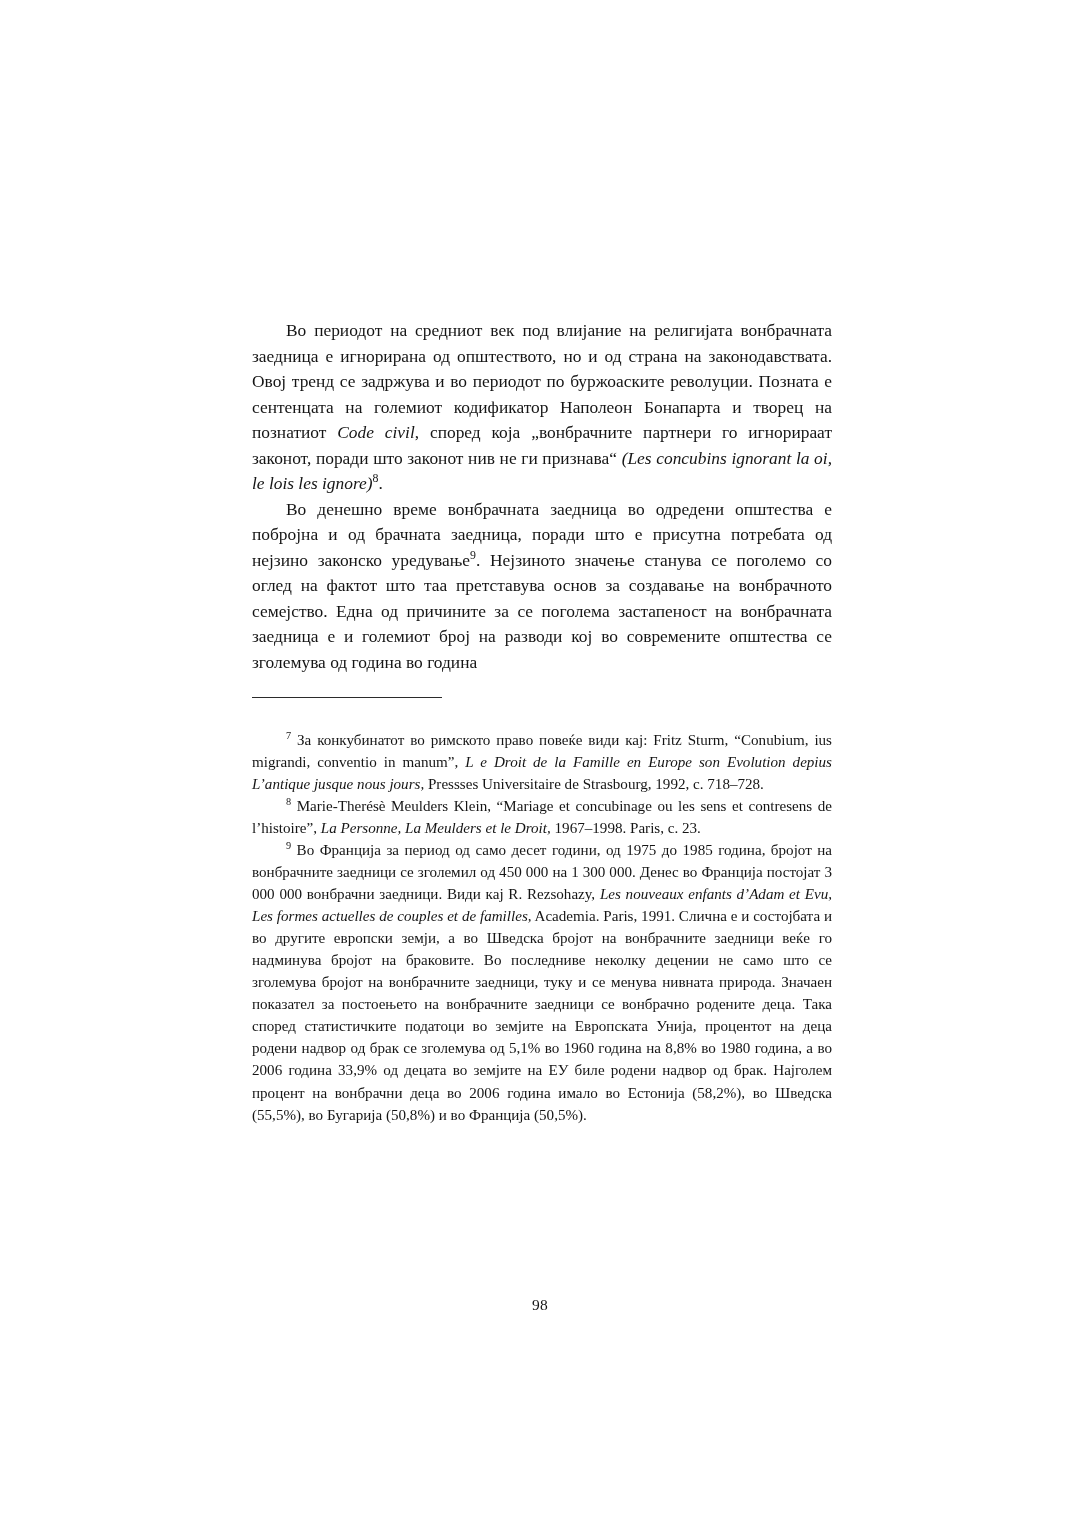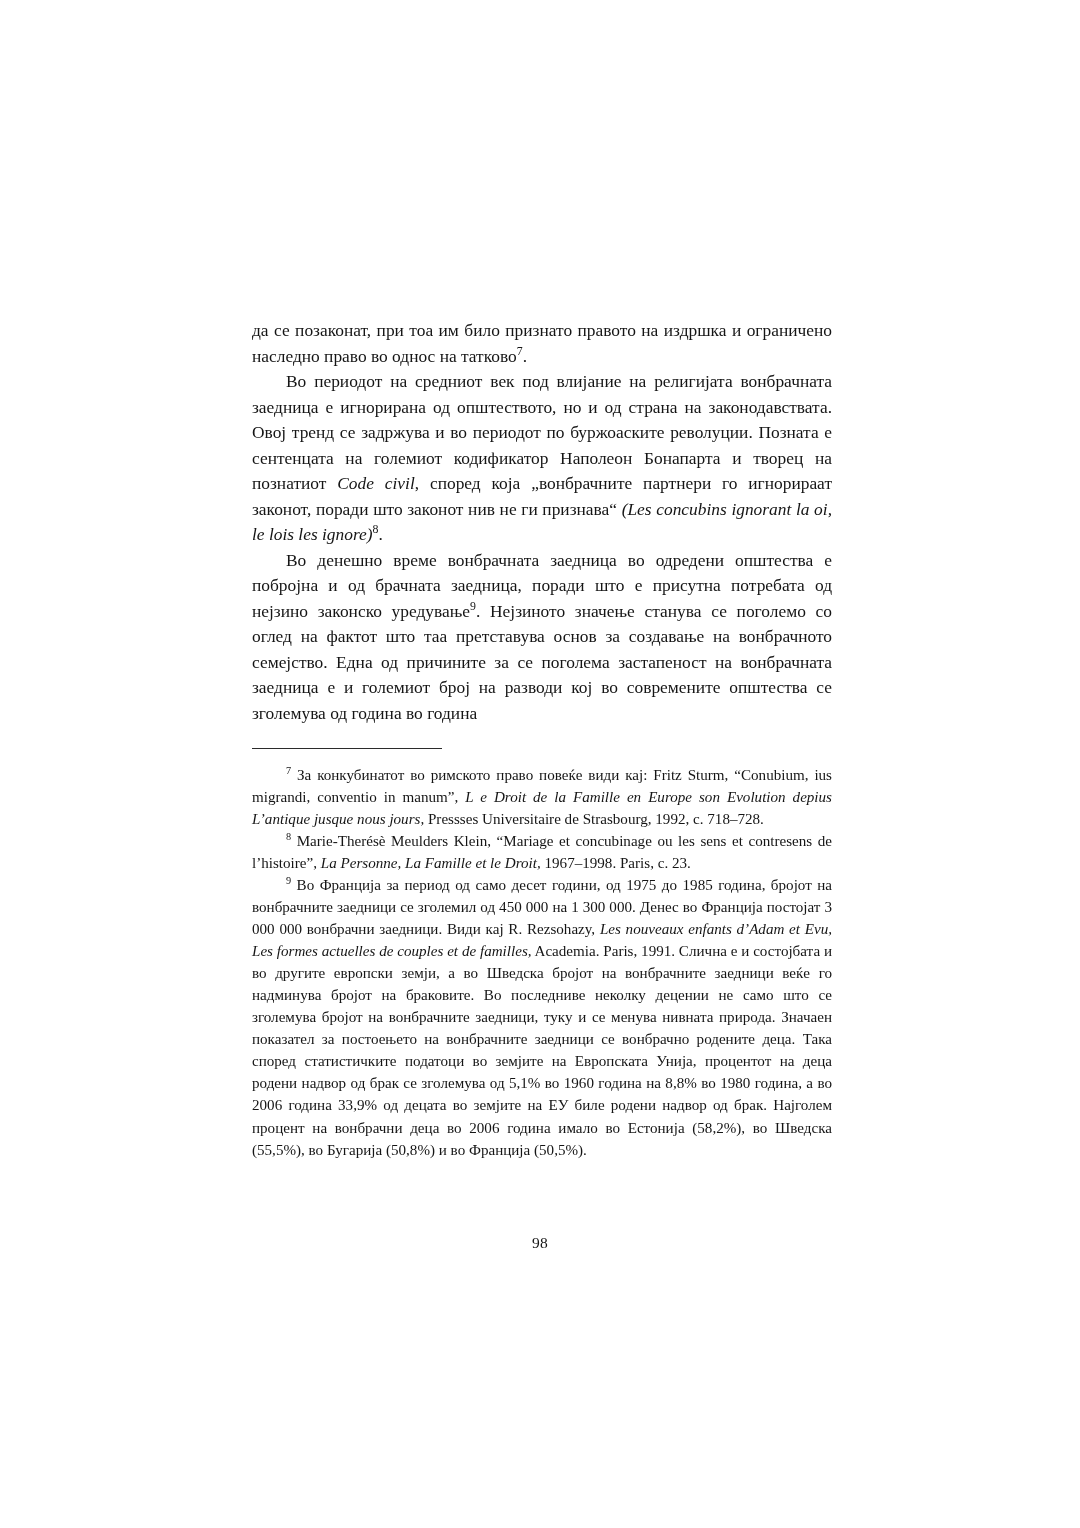--- a/index.html
+++ b/index.html
@@ -47,57 +47,56 @@
   }
   i, .it {
   }
   .fn-rule {
     margin-top: 22px;
     width: 190px;
     height: 1px;
     background: #2b2b2b;
   }
   .footnotes {
-    margin-top: 15px;
+    margin-top: 31px;
   }
   .footnotes p {
     margin: 0;
     font-size: 15.1px;
     line-height: 1.46;
     text-align: justify;
     text-justify: inter-word;
   }
   .footnotes p.fn {
     text-indent: 34px;
   }
   .folio {
     position: absolute;
     left: 0;
-    top: 1234px;
+    top: 1296px;
     width: 1080px;
     text-align: center;
     font-size: 15.5px;
     letter-spacing: 0.3px;
   }
 </style>
 </head>
 <body>
 
 <div class="page">
   <div class="content">
 
     <div class="body-text">
-      <p class=""><span>да се позаконат, при тоа им било признато правото на издршка и ограничено наследно право во однос на татково</span><sup>7</sup><span>.</span></p>
       <p class="indent"><span>Во периодот на средниот век под влијание на религијата вонбрачната заедница е игнорирана од општеството, но и од страна на законодавствата. Овој тренд се задржува и во периодот по буржоаските револуции. Позната е сентенцата на големиот кодификатор Наполеон Бонапарта и творец на познатиот </span><i>Code civil</i><span>, според која „вонбрачните партнери го игнорираат законот, поради што законот нив не ги признава“ </span><i>(Les concubins ignorant la oi,  le lois les ignore)</i><sup>8</sup><span>.</span></p>
       <p class="indent"><span>Во денешно време вонбрачната заедница во одредени општества е побројна и од брачната заедница, поради што е присутна потребата од нејзино законско уредување</span><sup>9</sup><span>. Нејзиното значење станува се поголемо со оглед на фактот што таа претставува основ за создавање на вонбрачното семејство. Една од причините за се поголема застапеност на вонбрачната заедница е и големиот број на разводи кој во современите општества се зголемува од година во година</span></p>
     </div>
 
     <div class="fn-rule"></div>
 
     <div class="footnotes">
       <p class="fn"><sup>7</sup><span> За конкубинатот во римското право повеќе види кај: Fritz Sturm, “Conubium, ius migrandi, conventio in manum”, </span><i>L e Droit de la Famille en Europe son Evolution depius L’antique jusque nous jours,</i><span> Pressses Universitaire de Strasbourg, 1992, с. 718–728.</span></p>
-      <p class="fn"><sup>8</sup><span> Marie-Therésè Meulders Klein, “Mariage et concubinage ou les sens et contresens de l’histoire”, </span><i>La Personne, La Famille et le Droit,</i><span> 1967–1998. Paris, с. 23.</span></p>
+      <p class="fn"><sup>8</sup><span> Marie-Therésè Meulders Klein, “Mariage et concubinage ou les sens et contresens de l’histoire”, </span><i>La Personne, La Meulders et le Droit,</i><span> 1967–1998. Paris, с. 23.</span></p>
       <p class="fn"><sup>9</sup><span> Во Франција за период од само десет години, од 1975 до 1985 година, бројот на вонбрачните заедници се зголемил од 450 000 на 1 300 000. Денес во Франција постојат 3 000 000 вонбрачни заедници. Види кај R. Rezsohazy, </span><i>Les nouveaux enfants d’Adam et Evu, Les formes actuelles de couples et de familles,</i><span> Academia. Paris, 1991. Слична е и состојбата и во другите европски земји, а во Шведска бројот на вонбрачните заедници веќе го надминува бројот на браковите. Во последниве неколку децении не само што се зголемува бројот на вонбрачните заедници, туку и се менува нивната природа. Значаен показател за постоењето на вонбрачните заедници се вонбрачно родените деца. Така според статистичките податоци во земјите на Европската Унија, процентот на деца родени надвор од брак се зголемува од 5,1% во 1960 година на 8,8% во 1980 година, а во 2006 година 33,9% од децата во земјите на ЕУ биле родени надвор од брак. Најголем процент на вонбрачни деца во 2006 година имало во Естонија (58,2%), во Шведска (55,5%), во Бугарија (50,8%) и во Франција (50,5%).</span></p>
     </div>
   </div>
 
   <div class="folio">98</div>
 </div>
 
 </body></html>

